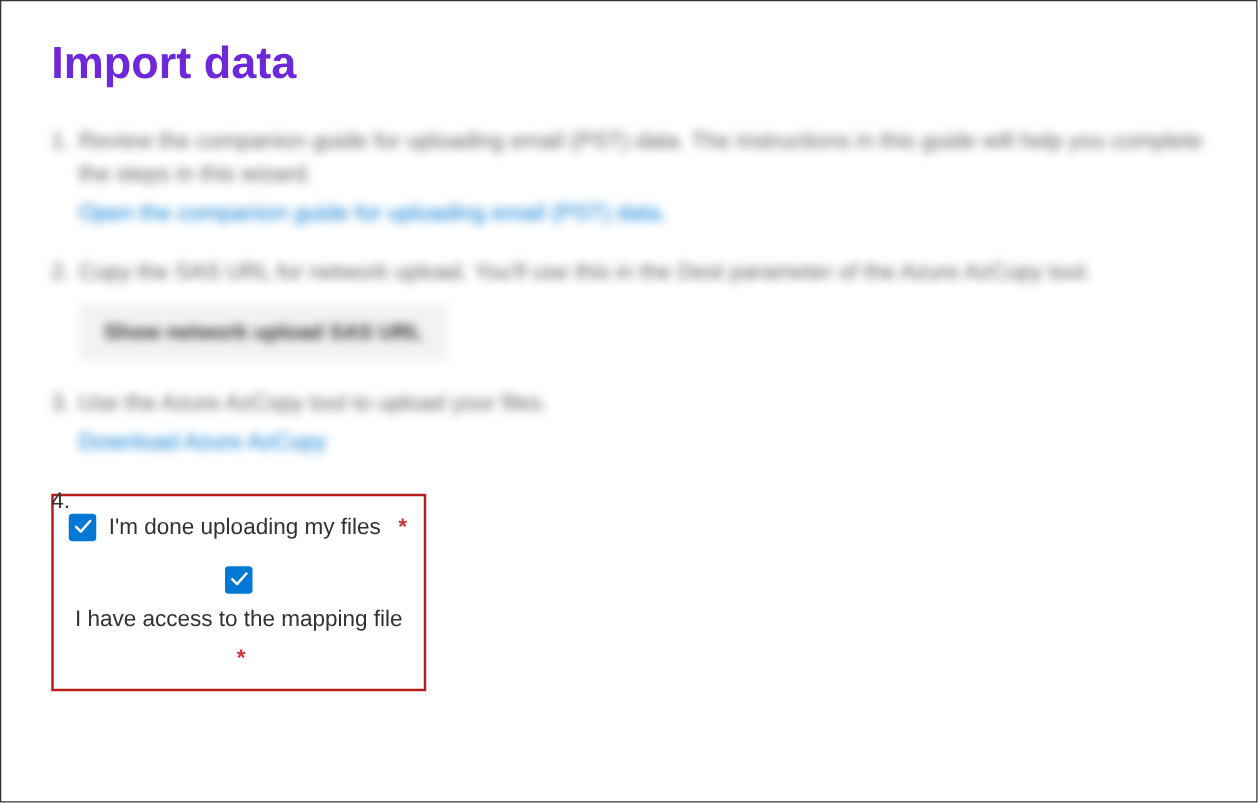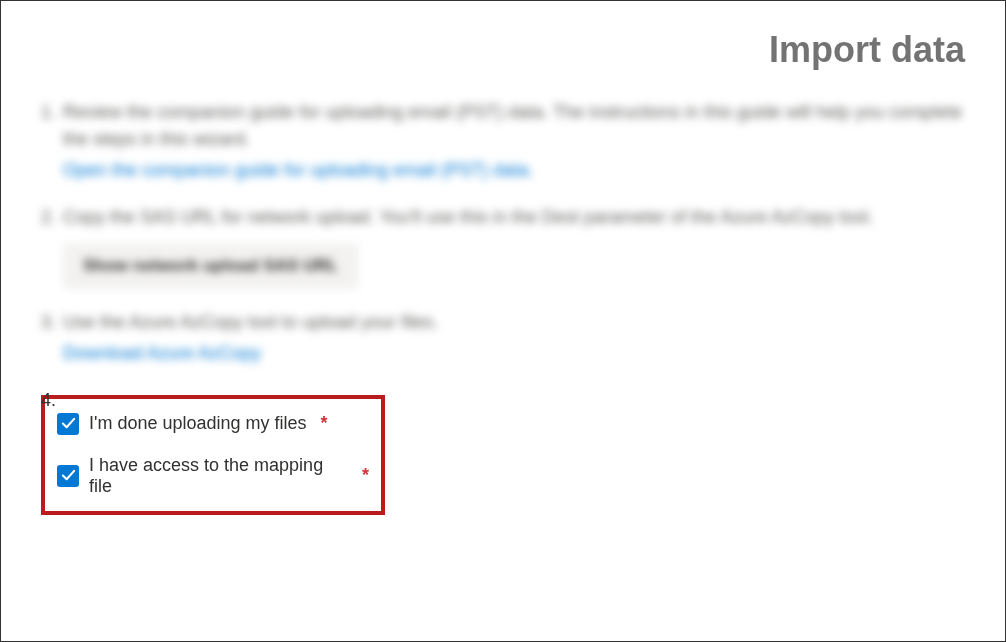--- a/index.html
+++ b/index.html
@@ -12,23 +12,22 @@
       background: #fff;
       width: 1006px;
       height: 642px;
       border: 1px solid #333;
       padding: 28px 40px;
       color: #323130;
     }
     .page-title {
       font-size: 36px;
       font-weight: 700;
-      color: #737373;
+      color: #6d28d9;
       margin-bottom: 28px;
-      text-align: right;
     }
     .steps {
       font-size: 18px;
       line-height: 1.5;
     }
     .step {
       margin-bottom: 20px;
       padding-left: 22px;
       position: relative;
     }
@@ -59,34 +58,35 @@
       color: #323130;
       border: none;
       font-size: 17px;
     }
     .step-4 {
       font-size: 18px;
       color: #323130;
       margin-bottom: 28px;
     }
     .checkbox-region {
-      border: 4px solid #b91c1c;
+      border: 2px solid #b91c1c;
       padding: 14px 12px;
-      width: 344px;
+      width: 300px;
     }
     .checkbox-row {
       display: flex;
       align-items: center;
       gap: 10px;
       margin-bottom: 20px;
       font-size: 18px;
       color: #323130;
     }
     .checkbox-row:last-child {
       margin-bottom: 0;
+      flex-direction: column;
     }
     .checkbox {
       width: 22px;
       height: 22px;
       background: #0078d4;
       border-radius: 3px;
       display: flex;
       align-items: center;
       justify-content: center;
       flex-shrink: 0;

